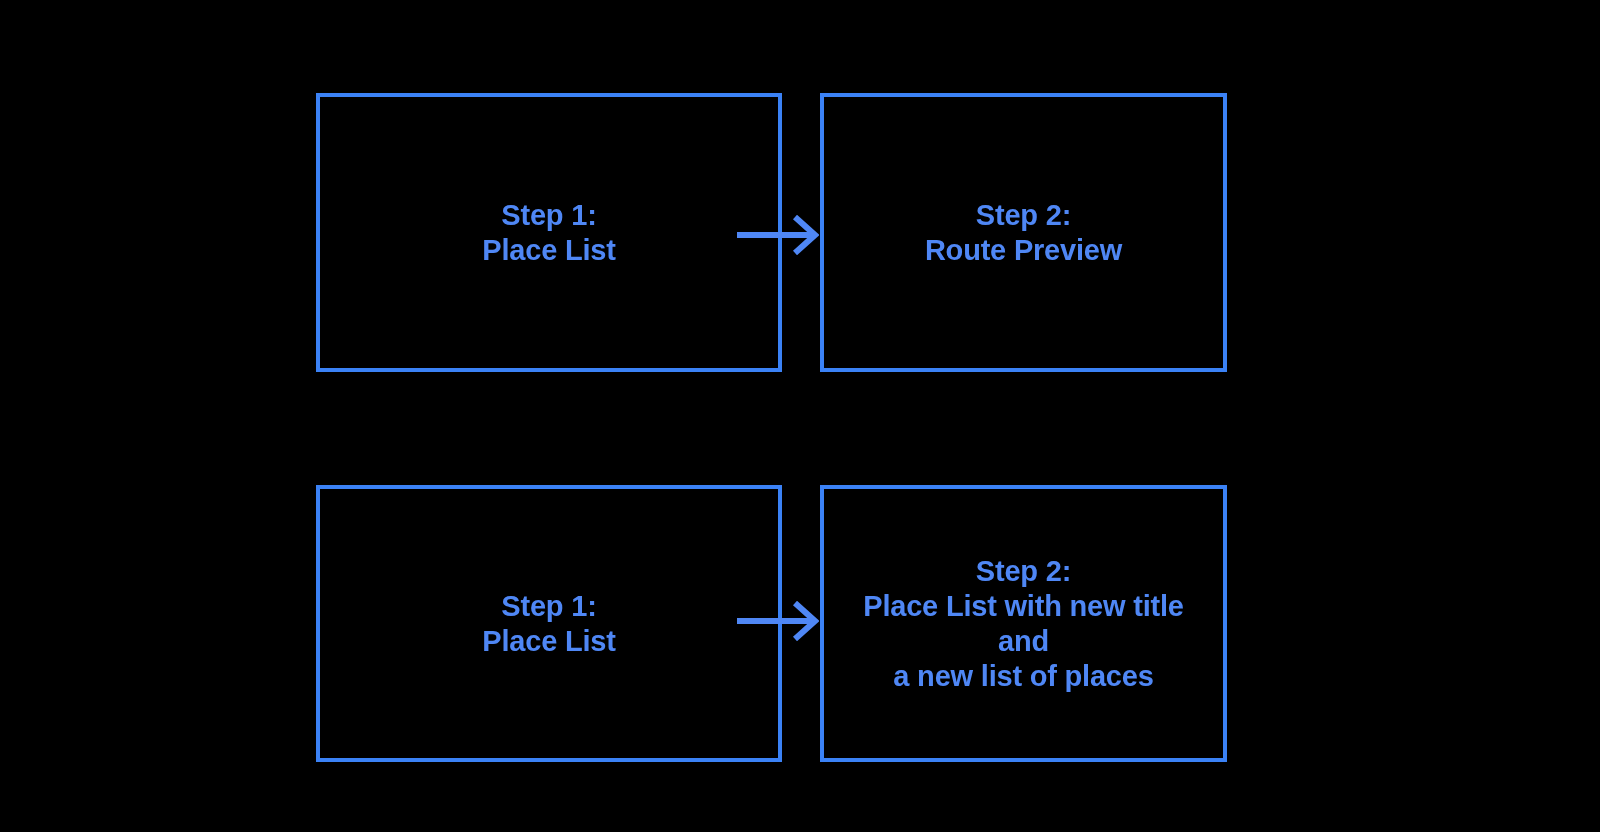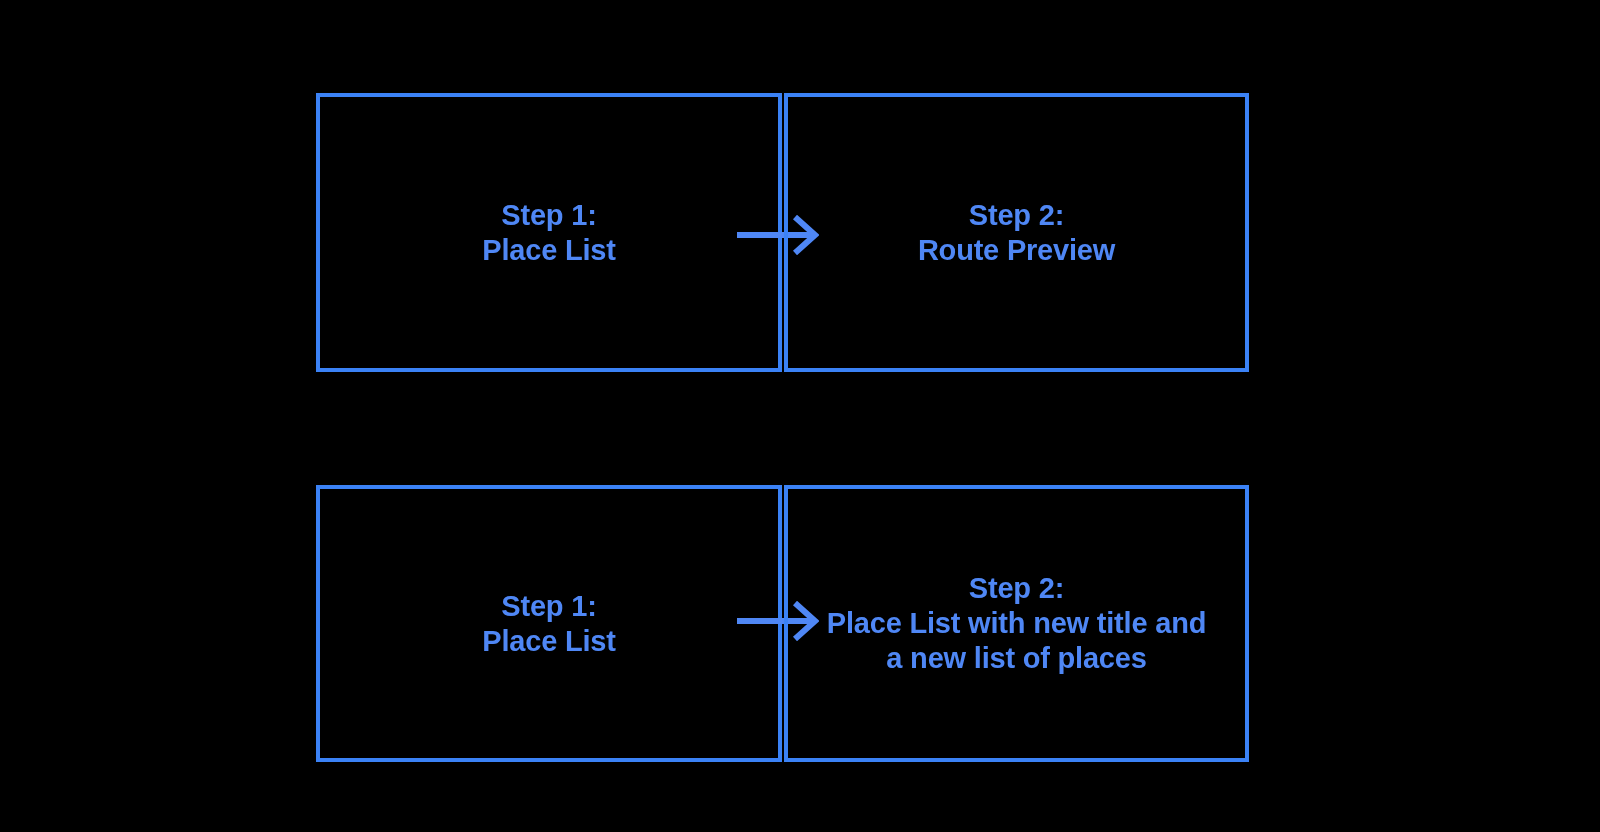--- a/index.html
+++ b/index.html
@@ -35,21 +35,21 @@
     background: transparent;
     display: flex;
     align-items: center;
     justify-content: center;
     text-align: center;
   }
   #row-0 .step-box { height: 279px; }
   #row-1 .step-box { height: 277px; }
 
   .box-left  { left: 316px; width: 466px; }
-  .box-right { left: 784px; width: 465px; }
+  .box-right { left: 820px; width: 407px; }
 
   .step-label {
     color: #4f87f5;
     font-family: "Liberation Sans", sans-serif;
     font-size: 29px;
     font-weight: bold;
     line-height: 35px;
     letter-spacing: -0.2px;
     white-space: pre-line;
     padding: 0 10px;

